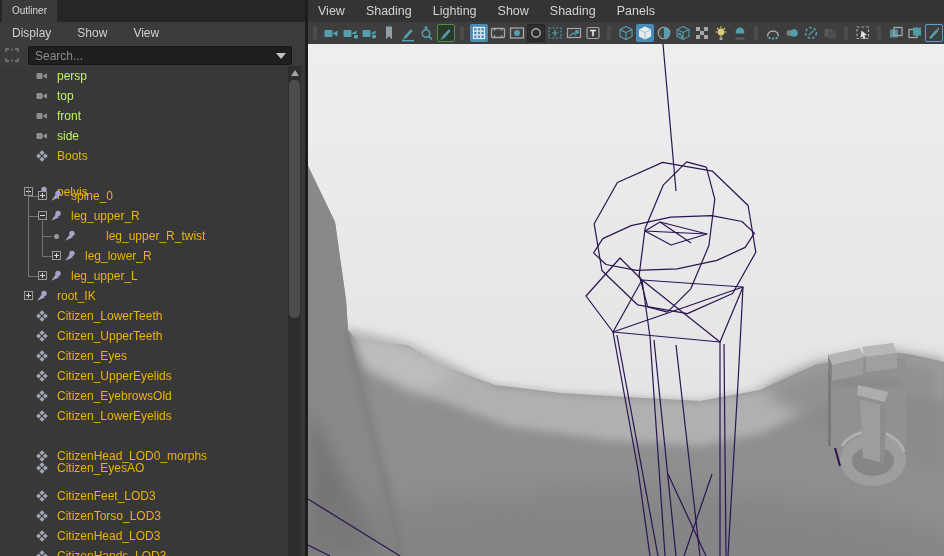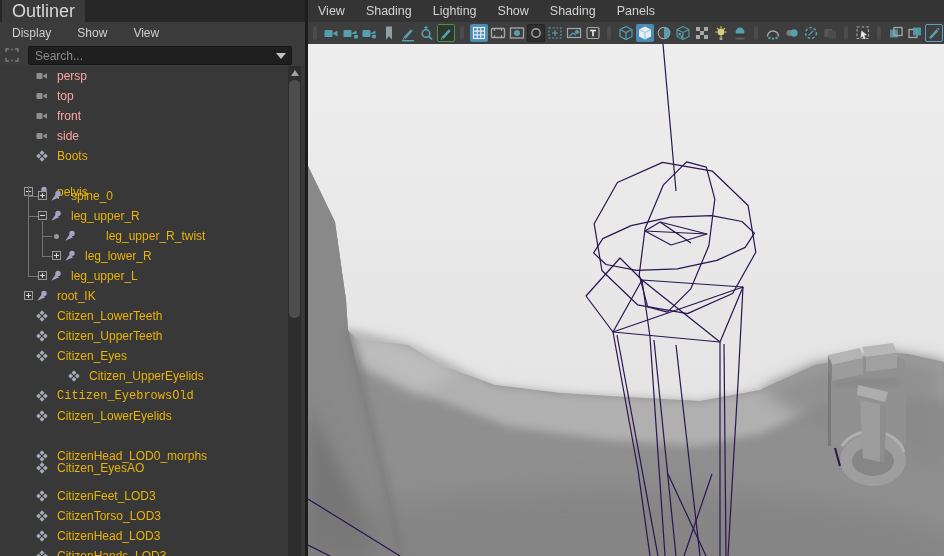--- a/index.html
+++ b/index.html
@@ -3,37 +3,37 @@
 <meta charset="utf-8">
 <style>
   html,body{margin:0;padding:0;background:#1a1a1a;}
   #app{position:relative;width:944px;height:556px;overflow:hidden;
        font-family:"Liberation Sans","DejaVu Sans",sans-serif;font-size:12px;
        background:#383838;user-select:none;}
   
   #outliner{position:absolute;left:0;top:0;width:305px;height:556px;background:#383838;}
   .ol-tabrow{position:absolute;left:0;top:0;width:305px;height:22px;background:#262626;}
   .ol-tab{position:absolute;left:2px;top:0;height:22px;padding:0 10px;background:#3a3a3a;
-          color:#d8d8d8;font-size:18px;line-height:22px;}
+          color:#d8d8d8;font-size:10px;line-height:22px;}
   .ol-menurow{position:absolute;left:0;top:22px;width:305px;height:22px;background:#3b3b3b;
           display:flex;align-items:center;padding-left:12px;box-sizing:border-box;gap:26px;}
   .ol-menurow span{color:#cfcfcf;}
   .ol-searchrow{position:absolute;left:0;top:44px;width:305px;height:22px;background:#3b3b3b;}
   .marquee{position:absolute;left:4px;top:3px;width:16px;height:16px;}
   .searchfield{position:absolute;left:28px;top:2px;width:262px;height:17px;background:#1f1f1f;
           border:1px solid #161616;border-radius:2px;}
   .searchfield input{position:absolute;left:4px;top:0;width:230px;height:15px;background:transparent;
           border:none;outline:none;color:#bbb;font-family:inherit;font-size:12px;}
   .searchfield input::placeholder{color:#8a8a8a;}
   .sf-arrow{position:absolute;right:5px;top:6px;width:0;height:0;
           border-left:5px solid transparent;border-right:5px solid transparent;border-top:6px solid #c2c2c2;}
   #tree{position:absolute;left:0;top:66px;width:286px;height:490px;overflow:hidden;background:#383838;}
   .trow{position:absolute;left:0;width:286px;height:20px;}
   .tlabel{position:absolute;top:3px;white-space:nowrap;color:#eab308;}
-  .tlabel.dim{color:#fca5a5;}
+  .tlabel.dim{color:#bef264;}
   .ticon{position:absolute;top:4px;width:12px;height:12px;}
   .guide{position:absolute;background:#747474;}
   .exp{position:absolute;top:5px;width:9px;height:9px;border:1px solid #9a9a9a;background:#383838;box-sizing:border-box;}
   .exp i{position:absolute;background:#d8d8d8;}
   .exp .h{left:1px;top:3px;width:5px;height:1px;}
   .exp .v{left:3px;top:1px;width:1px;height:5px;}
   .expdot{position:absolute;top:8px;width:5px;height:5px;border-radius:50%;background:#9a9a9a;}
   
   #sb-track{position:absolute;left:288px;top:66px;width:13px;height:490px;background:#2d2d2d;}
   #sb-up{position:absolute;left:291px;top:70px;width:0;height:0;border-left:4px solid transparent;
@@ -233,30 +233,30 @@
         </div>
         <div class="trow" style="top: 280px;">
           <div class="ticon" style="left: 36px;"><svg width="12" height="12" viewBox="0 0 12 12">
               <polygon points="6,0.20000000000000018 8.5,2.7 6,5.2 3.5,2.7" fill="#a5a8b5"></polygon>
               <polygon points="2.7,3.5 5.2,6 2.7,8.5 0.20000000000000018,6" fill="#a5a8b5"></polygon>
               <polygon points="9.3,3.5 11.8,6 9.3,8.5 6.800000000000001,6" fill="#a5a8b5"></polygon>
               <polygon points="6,6.800000000000001 8.5,9.3 6,11.8 3.5,9.3" fill="#a5a8b5"></polygon>
             </svg></div>
           <div class="tlabel" style="left: 57px;">Citizen_Eyes</div>
         </div>
-        <div class="trow" style="top: 300px; margin-left: 32px;">
+        <div class="trow" style="top: 300px;">
           <div class="ticon" style="left: 36px;"><svg width="12" height="12" viewBox="0 0 12 12">
               <polygon points="6,0.20000000000000018 8.5,2.7 6,5.2 3.5,2.7" fill="#a5a8b5"></polygon>
               <polygon points="2.7,3.5 5.2,6 2.7,8.5 0.20000000000000018,6" fill="#a5a8b5"></polygon>
               <polygon points="9.3,3.5 11.8,6 9.3,8.5 6.800000000000001,6" fill="#a5a8b5"></polygon>
               <polygon points="6,6.800000000000001 8.5,9.3 6,11.8 3.5,9.3" fill="#a5a8b5"></polygon>
             </svg></div>
           <div class="tlabel" style="left: 57px;">Citizen_UpperEyelids</div>
         </div>
-        <div class="trow" style="top: 320px; font-family: Liberation Mono, monospace;">
+        <div class="trow" style="top: 320px;">
           <div class="ticon" style="left: 36px;"><svg width="12" height="12" viewBox="0 0 12 12">
               <polygon points="6,0.20000000000000018 8.5,2.7 6,5.2 3.5,2.7" fill="#a5a8b5"></polygon>
               <polygon points="2.7,3.5 5.2,6 2.7,8.5 0.20000000000000018,6" fill="#a5a8b5"></polygon>
               <polygon points="9.3,3.5 11.8,6 9.3,8.5 6.800000000000001,6" fill="#a5a8b5"></polygon>
               <polygon points="6,6.800000000000001 8.5,9.3 6,11.8 3.5,9.3" fill="#a5a8b5"></polygon>
             </svg></div>
           <div class="tlabel" style="left: 57px;">Citizen_EyebrowsOld</div>
         </div>
         <div class="trow" style="top: 340px;">
           <div class="ticon" style="left: 36px;"><svg width="12" height="12" viewBox="0 0 12 12">

